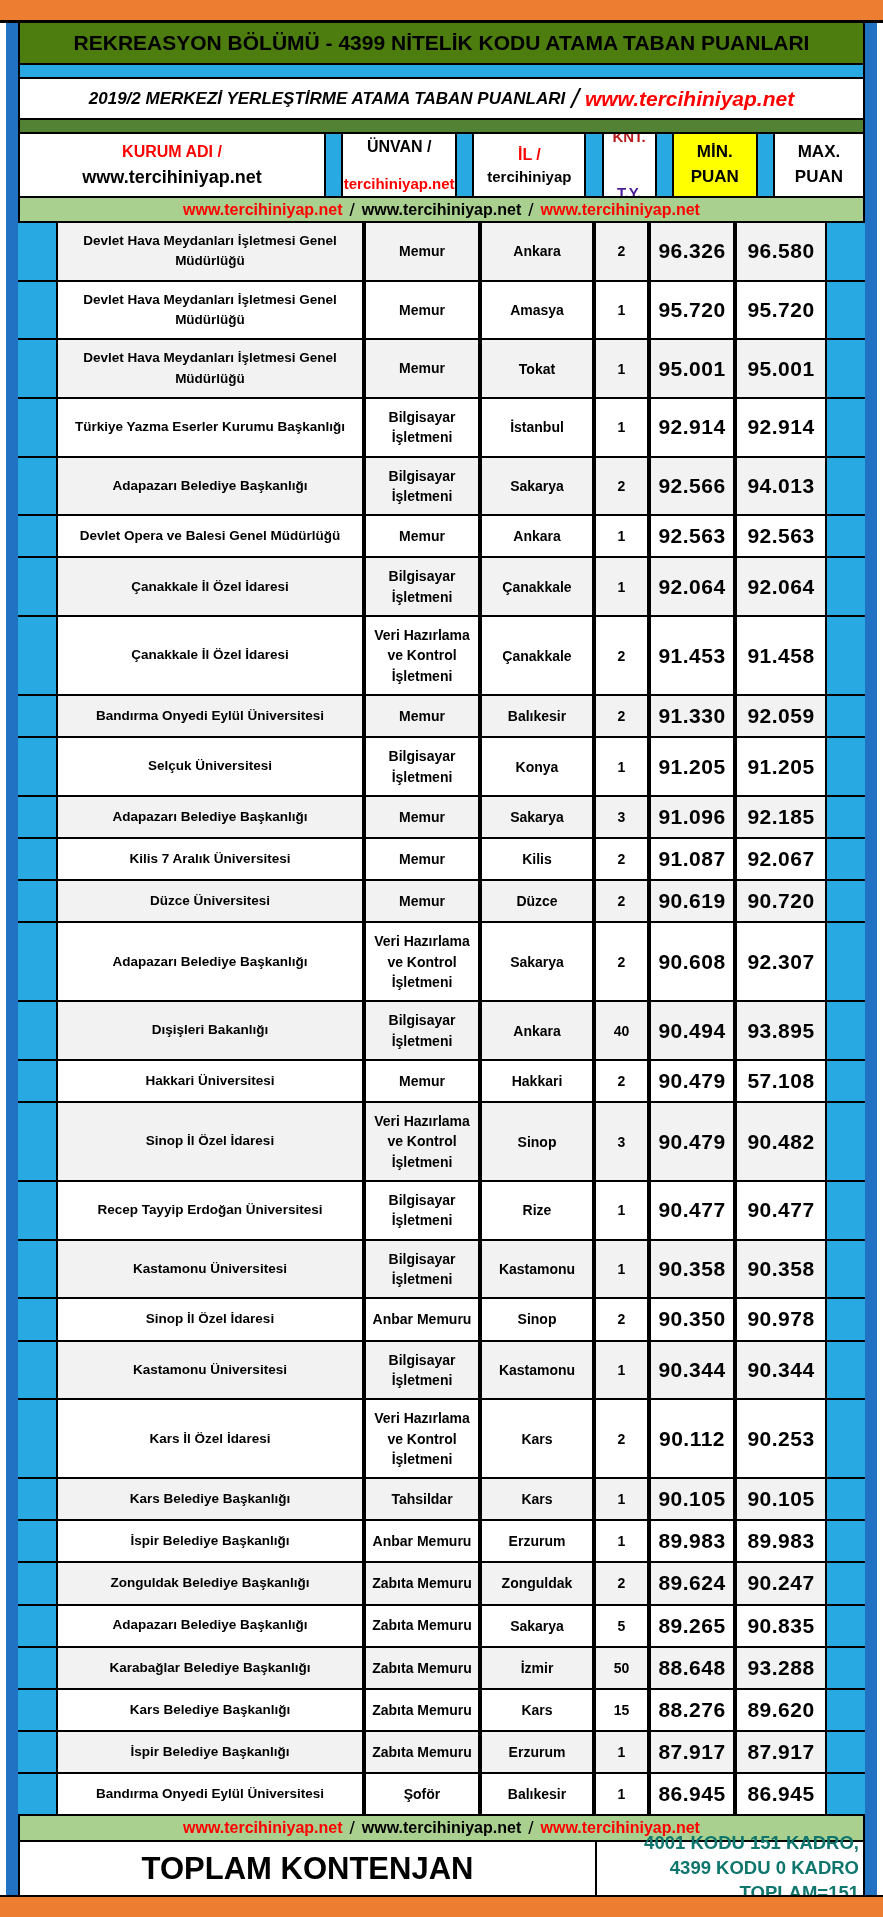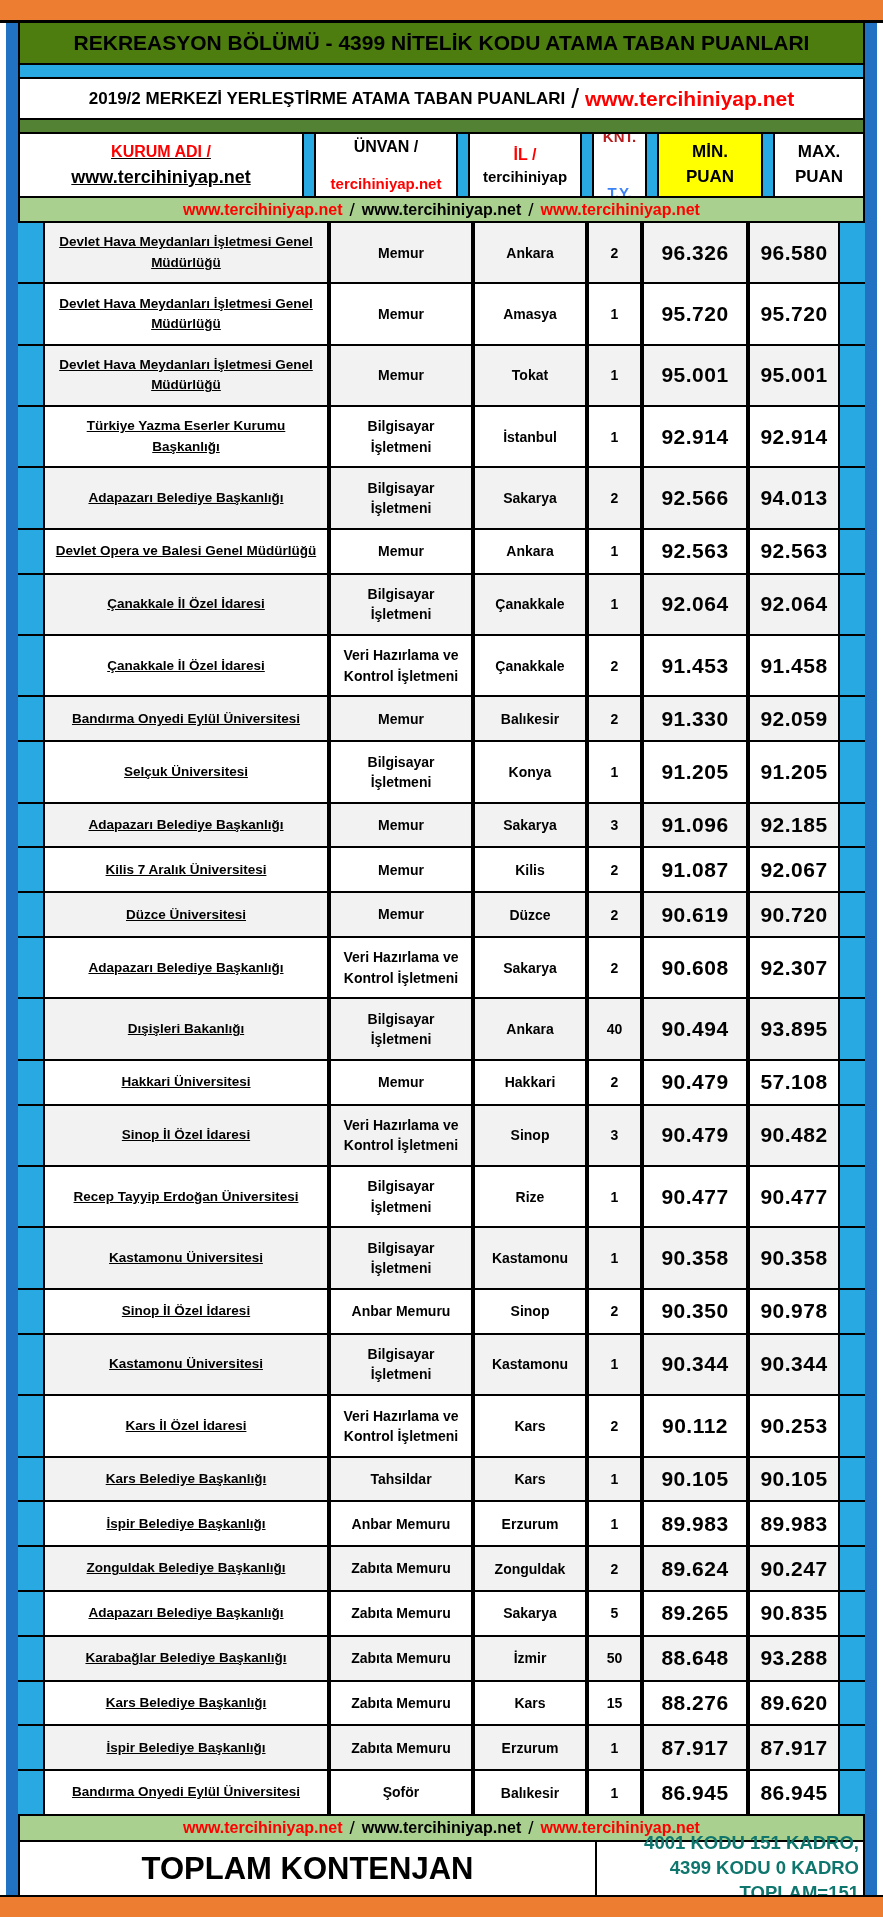--- a/index.html
+++ b/index.html
@@ -28,50 +28,51 @@
   .cyan-bar {
     height: 14px; background: #29A9E1;
     border-left: 2px solid #000; border-right: 2px solid #000; border-bottom: 2px solid #000;
     flex: 0 0 auto;
   }
   .subtitle-cell {
     height: 41px; background: #fff;
     border-left: 2px solid #000; border-right: 2px solid #000; border-bottom: 2px solid #000;
     display: flex; align-items: center; justify-content: center; gap: 6px;
     flex: 0 0 auto;
+    font-style: italic;
   }
   .subtitle-text { font-size: 17px; color: #000; }
   .subtitle-slash { font-size: 28px; font-weight: normal; color: #000; line-height: 1; }
   .subtitle-url { font-size: 21px; color: #FF0000; }
 
   .dgreen-bar {
     height: 14px; background: #548235;
     border-left: 2px solid #000; border-right: 2px solid #000; border-bottom: 2px solid #000;
     flex: 0 0 auto;
   }
 
   .grid-row { display: flex; justify-content: space-between; background: #29A9E1; border-bottom: 2px solid #000; }
   .header-row { height: 64px; flex: 0 0 auto; }
   .cell {
     background: #fff; border-left: 2px solid #000; border-right: 2px solid #000;
     display: flex; flex-direction: column; align-items: center; justify-content: center;
     text-align: center; color: #000; overflow: hidden;
   }
-  .c1 { width: 286px; text-decoration: underline; } .c2 { width: 144px; gap: 15px; } .c3 { width: 114px; }
-  .c4 { width: 55px; }  .c5 { width: 106px; } .c6 { width: 92px; }
+  .c1 { width: 308px; } .c2 { width: 116px; gap: 15px; } .c3 { width: 114px; }
+  .c4 { width: 55px; }  .c5 { width: 86px; } .c6 { width: 92px; }
 
   .hdr .l1, .hdr .l2 { line-height: 1.45; }
   .hdr-kurum .l1 { color: #FF0000; font-size: 16px; }
   .hdr-kurum .l2 { color: #000; font-size: 18px; }
   .hdr-unvan .l1 { color: #000; font-size: 16px; }
   .hdr-unvan .l2 { color: #FF0000; font-size: 15px; }
   .hdr-il .l1 { color: #FF0000; font-size: 16px; }
   .hdr-il .l2 { color: #000; font-size: 15px; }
   .hdr-knt .l1 { color: #b91c1c; font-size: 15px; }
-  .hdr-knt .l2 { color: #3b82f6; font-size: 15px; margin-top: 34px; }
+  .hdr-knt .l2 { color: #4c1d95; font-size: 15px; margin-top: 34px; }
   .hdr-min, .hdr-max { font-size: 17px; }
   .hdr-min { background: #FFFF00; }
 
   .site-banner {
     background: #A9D08E;
     border-left: 2px solid #000; border-right: 2px solid #000; border-bottom: 2px solid #000;
     display: flex; align-items: center; justify-content: center; gap: 7px;
     font-size: 16px; flex: 0 0 auto;
   }
   .banner-top { height: 25px; }

